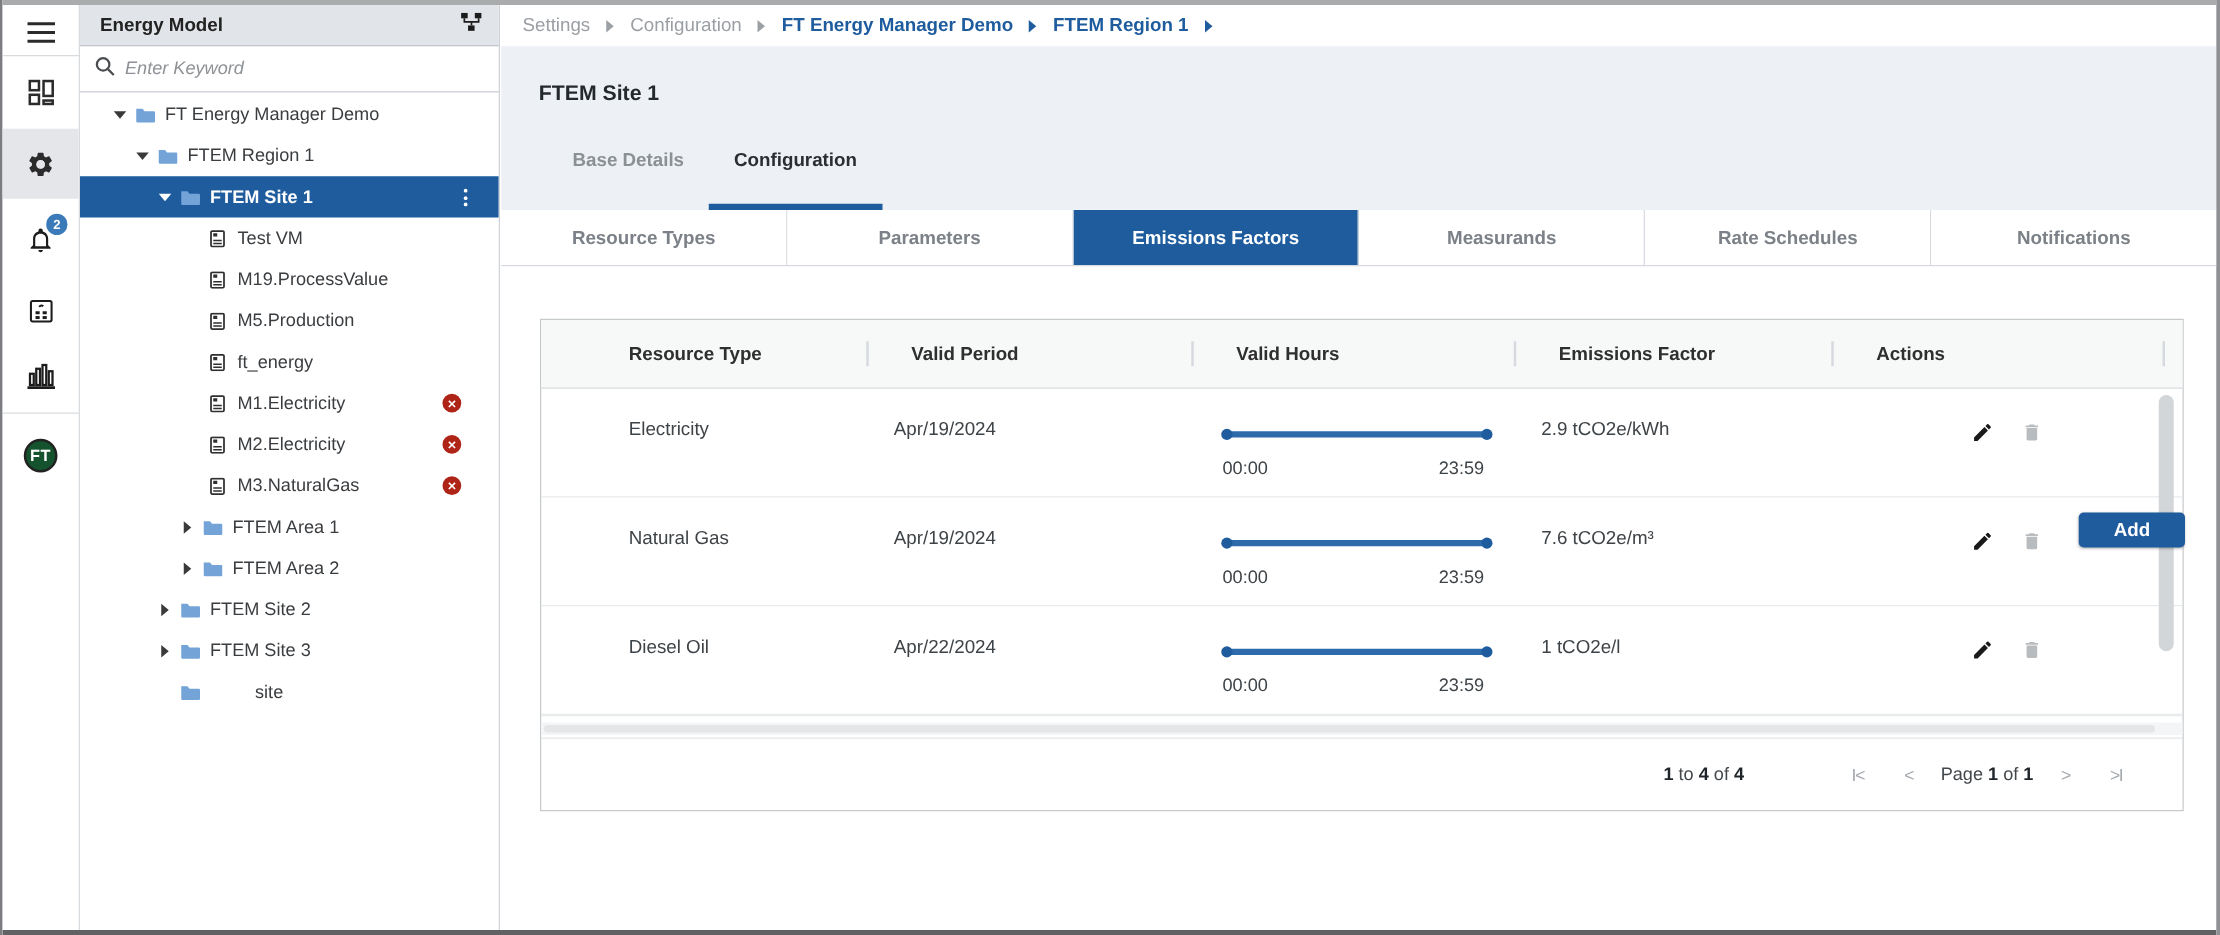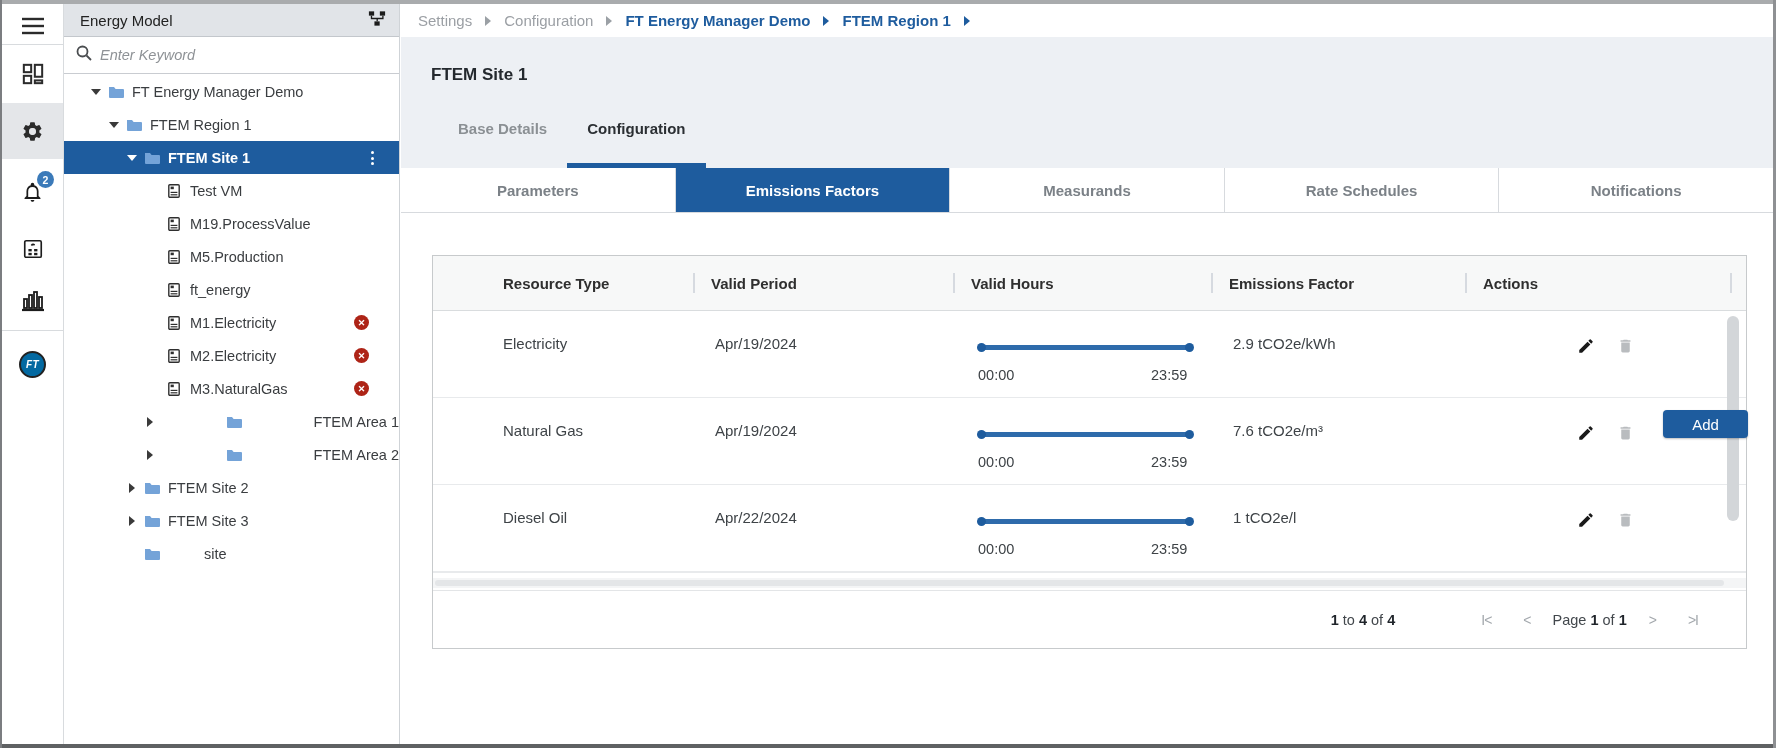--- a/index.html
+++ b/index.html
@@ -11,41 +11,41 @@
 
   
   .rail { position:absolute; left:0; top:4px; bottom:4px; width:62px; background:#fff; border-right:1px solid #d8dbde; z-index:30; }
   .rail .divider { position:absolute; left:0; width:100%; height:1px; background:#d8dbde; }
   .rail-btn { position:absolute; left:0; width:100%; height:44px; display:flex; align-items:center; justify-content:center; cursor:pointer; }
   .rail-btn.active { background:#e4e6e9; height:56px; }
   .rail-btn svg { display:block; }
   .bell-wrap { position:relative; }
   .badge-blue { position:absolute; top:-9px; right:-10px; width:17px; height:17px; border-radius:50%; background:#3b7ab9;
                 color:#fff; font-size:10.5px; font-weight:bold; display:flex; align-items:center; justify-content:center; }
-  .ft-circle { width:27px; height:27px; border-radius:50%; background:#0369a1; color:#fff; font-weight:bold; font-size:10px;
-               display:flex; align-items:center; justify-content:center; letter-spacing:.5px; border:2px solid #222;font-style:italic; }
+  .ft-circle { width:27px; height:27px; border-radius:50%; background:#14532d; color:#fff; font-weight:bold; font-size:13px;
+               display:flex; align-items:center; justify-content:center; letter-spacing:.5px; border:2px solid #222; }
 
   
   .tree-panel { position:absolute; left:62px; top:4px; bottom:4px; width:336px; background:#fff; border-right:1px solid #cfd3d7; z-index:20; }
   .tree-header { height:33px; background:#e1e4e8; border-bottom:1px solid #c3c7cc; display:flex; align-items:center; padding:0 12px 0 16px; }
-  .tree-title { font-size:15px; font-weight:normal; color:#222; flex:1; }
+  .tree-title { font-size:15px; font-weight:bold; color:#222; flex:1; }
   .search-row { height:37px; border-bottom:1px solid #c9ccd1; display:flex; align-items:center; padding:0 10px 0 12px;justify-content:flex-end; }
   .search-row input { border:none; outline:none; flex:1; font-size:14.5px; font-style:italic; color:#555; margin-left:8px; }
   .search-row input::placeholder { color:#8e9296; font-style:italic; }
   .tree-list { position:absolute; top:71px; left:0; right:0; bottom:0; overflow:hidden; }
   .trow { position:relative; height:33px; display:flex; align-items:center; font-size:14.5px; color:#3a3d40; cursor:pointer; }
   .trow .arr { width:12px; display:inline-flex; justify-content:center; flex:0 0 12px; }
   .arr i { display:block; width:0; height:0; }
   .arr.down i  { border-left:5px solid transparent; border-right:5px solid transparent; border-top:6px solid #3a3a3a; }
   .arr.right i { border-top:5px solid transparent; border-bottom:5px solid transparent; border-left:6px solid #3a3a3a; }
   .trow .ticon { margin:0 8px 0 6px; display:inline-flex; flex:0 0 auto; }
   .lvl0 { padding-left:26px; }
   .lvl1 { padding-left:44px; }
   .lvl2 { padding-left:62px; }
-  .lvl3 { padding-left:80px;justify-content:space-between; }
+  .lvl3 { padding-left:80px; }
   .leaf { padding-left:104px; }
   .leaf .ticon { margin:0 10px 0 0; }
   .noarrow { padding-left:80px;gap:36px; }
   .trow.selected { background:#1e5c9e; color:#fff; font-weight:bold; }
   .trow.selected .arr.down i { border-top-color:#fff; }
   .err-badge { position:absolute; left:290px; top:9px; width:15px; height:15px; border-radius:50%; background:#ae2417;
                color:#fff; font-size:9px; font-weight:bold; display:flex; align-items:center; justify-content:center; }
   .kebab { position:absolute; left:300px; top:8px; width:16px; height:18px; display:flex; flex-direction:column; align-items:center; justify-content:space-between; padding:2px 0; }
   .kebab b { width:3px; height:3px; border-radius:50%; background:#fff; }
 
@@ -69,21 +69,21 @@
   .subtabs { position:absolute; left:0; top:164px; right:0; height:45px; display:flex; border-bottom:1px solid #d7dade; background:#fff; }
   .subtab { flex:1; display:flex; align-items:center; justify-content:center; font-size:15px; font-weight:bold; color:#7b8187;
             border-right:1px solid #d7dade; cursor:pointer; background:#fff; }
   .subtab:last-child { border-right:none; }
   .subtab.active { background:#1e5c9e; color:#fff; }
 
   
   .card { position:absolute; left:31px; top:251px; width:1315px; height:394px; border:1px solid #c7cacc; background:#fff; }
   .gridrow { display:grid; grid-template-columns:260px 260px 258px 254px 1fr; }
   .thead { height:55px; background:#f7f8f8; border-bottom:1px solid #d9dcde; align-items:center; }
-  .th { position:relative; font-size:15px; font-weight:bold; color:#2f2f2f; padding-left:18px; }
+  .th { position:relative; font-size:15px; font-weight:bold; color:#2f2f2f; padding-left:36px; }
   .th:first-child { padding-left:70px; }
   .th:not(:first-child)::before, .th:last-child::after { content:""; position:absolute; left:0; top:50%; transform:translateY(-50%); width:2px; height:20px; background:#d6dae0; }
   .th:last-child::after { left:auto; right:14px; }
   .trowdata { height:87px; border-bottom:1px solid #e8eaec; position:relative; }
   .trowdata:last-of-type { border-bottom:none; }
   .cell { position:relative; font-size:15px; color:#3e4347; }
   .cell.c1 { padding:24px 0 0 70px; }
   .cell.c2, .cell.c4 { padding:24px 0 0 22px; }
   .slider { position:absolute; left:25px; top:34px; width:215px; height:5px; background:#2e6bab; border-radius:3px; }
   .slider::before, .slider::after { content:""; position:absolute; top:-2px; width:9px; height:9px; border-radius:50%; background:#1e5c9e; }
@@ -94,21 +94,21 @@
   .acticons span { cursor:pointer; display:inline-flex; }
   .vscroll { position:absolute; right:7px; top:60px; width:12px; height:205px; border-radius:6px; background:#d3d6d9; }
   .row4sliver { height:6px; border-bottom:none; }
   .hscroll { height:10px; background:#f4f5f6; position:relative; }
   .hscroll b { position:absolute; left:2px; right:22px; top:2px; height:6px; border-radius:3px; background:#e4e6e8; }
   .pager { position:absolute; left:0; right:0; bottom:0; height:58px; border-top:1px solid #e3e5e7; display:flex; align-items:center; justify-content:flex-end; padding-right:32px; font-size:14.5px; color:#42474c; }
   .pager .rng { margin-right:70px; }
   .pager b { color:#1f242a; }
   .pnav { color:#a3a8ad; font-size:14px; margin:0 16px; cursor:pointer; letter-spacing:-1px; }
   .pagewords { margin:0 6px; }
-  .add-btn { position:absolute; left:1262px; top:406px; width:85px; height:28px; background:#1e5c9e; color:#fff; font-size:15px; font-weight:normal;
+  .add-btn { position:absolute; left:1262px; top:406px; width:85px; height:28px; background:#1e5c9e; color:#fff; font-size:15px; font-weight:bold;
              border:none; border-radius:4px; cursor:pointer; box-shadow:0 1px 2px rgba(0,0,0,.25); }
 </style>
 </head>
 <body>
 
 <div class="frame">
   <div class="edge-top"></div>
   <div class="edge-bottom"></div>
 
   <div class="rail">
@@ -427,20 +427,21 @@
 
     <div class="gray-panel">
       <div class="page-title">FTEM Site 1</div>
       <div class="tabs">
         <div class="tab">Base Details</div>
         <div class="tab active">Configuration</div>
       </div>
     </div>
 
     <div class="subtabs">
+      <div class="subtab">Resource Types</div>
       <div class="subtab">Parameters</div>
       <div class="subtab active">Emissions Factors</div>
       <div class="subtab">Measurands</div>
       <div class="subtab">Rate Schedules</div>
       <div class="subtab">Notifications</div>
     </div>
 
     <div class="card">
       <div class="gridrow thead">
         <div class="th">Resource Type</div>

